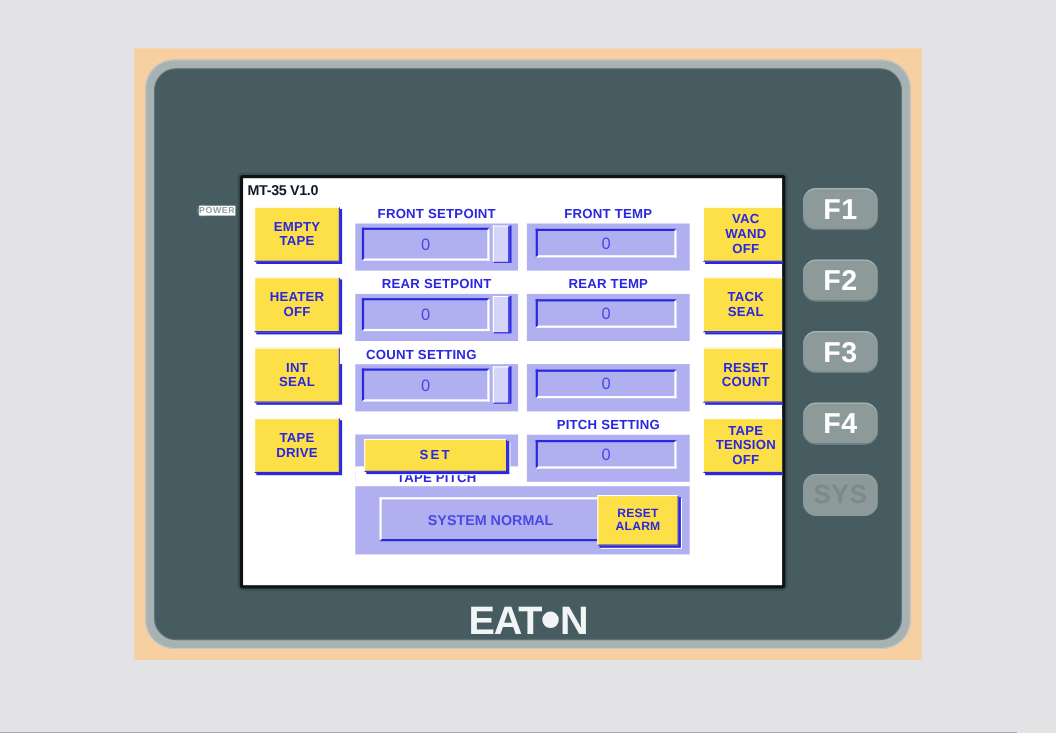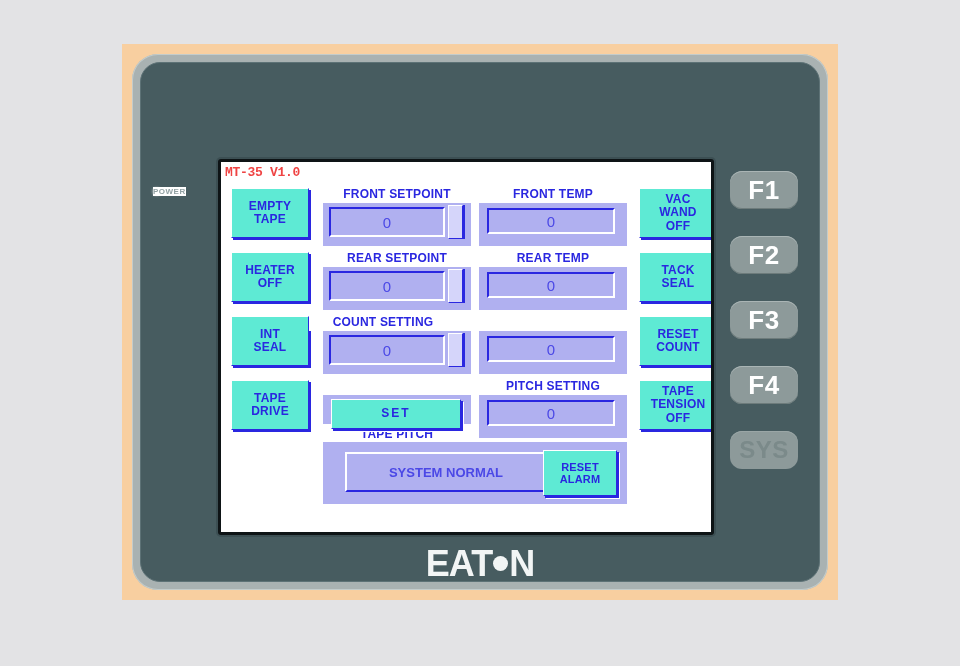--- a/index.html
+++ b/index.html
@@ -36,21 +36,21 @@
     box-shadow:0 0 0 2px #3c4f53;
   }
   
   #lcd{
     position:absolute;left:3px;top:3px;width:490px;height:370px;
     background:#ffffff;
     overflow:hidden;
   }
   
   #power{
-    position:absolute;left:12px;top:125px;display:flex;align-items:center;gap:5px;
+    position:absolute;left:40px;top:125px;display:flex;align-items:center;gap:5px;
   }
   #power .dot{width:7px;height:7px;border-radius:50%;background:#eef2f2;box-shadow:0 0 3px #ffffff;}
   #power .lbl{color:#93a2a4;font-size:8px;font-weight:bold;letter-spacing:.5px;}
 
   
   #fkeys{position:absolute;left:589px;top:108px;width:86px;}
   .fkey{
     width:68px;height:38px;margin-bottom:27px;
     background:#8d9a9a;
     border-radius:12px;
@@ -67,27 +67,27 @@
     font-family:"Liberation Sans", sans-serif;
   }
   #brand .dot{display:inline-block;width:15px;height:15px;background:#f2f5f5;border-radius:50%;vertical-align:middle;margin:0 1px 6px 1px;}
 
   
   .lcd-inner{position:absolute;inset:0;padding:0;}
 
   
   .title{
     position:absolute;left:4px;top:3px;
-    color:#ef4444;font-size:13px;font-weight:bold;letter-spacing:-.3px;font-family:Liberation Mono, monospace;
+    color:#0f172a;font-size:13px;font-weight:bold;letter-spacing:-.3px;
   }
 
   
   .btn{
     position:absolute;
-    background:#5eead4;
+    background:#fde047;
     border:1px solid #ffffff;
     border-right-color:#2a27e0;
     border-bottom-color:#2a27e0;
     box-shadow:2px 2px 0 0 #2a27e0, 3px 3px 0 0 #ffffff;
     color:#2a27e0;
     font-size:12px;font-weight:bold;line-height:1.12;
     display:flex;align-items:center;justify-content:center;text-align:center;
     letter-spacing:.2px;
     box-sizing:border-box;
   }

